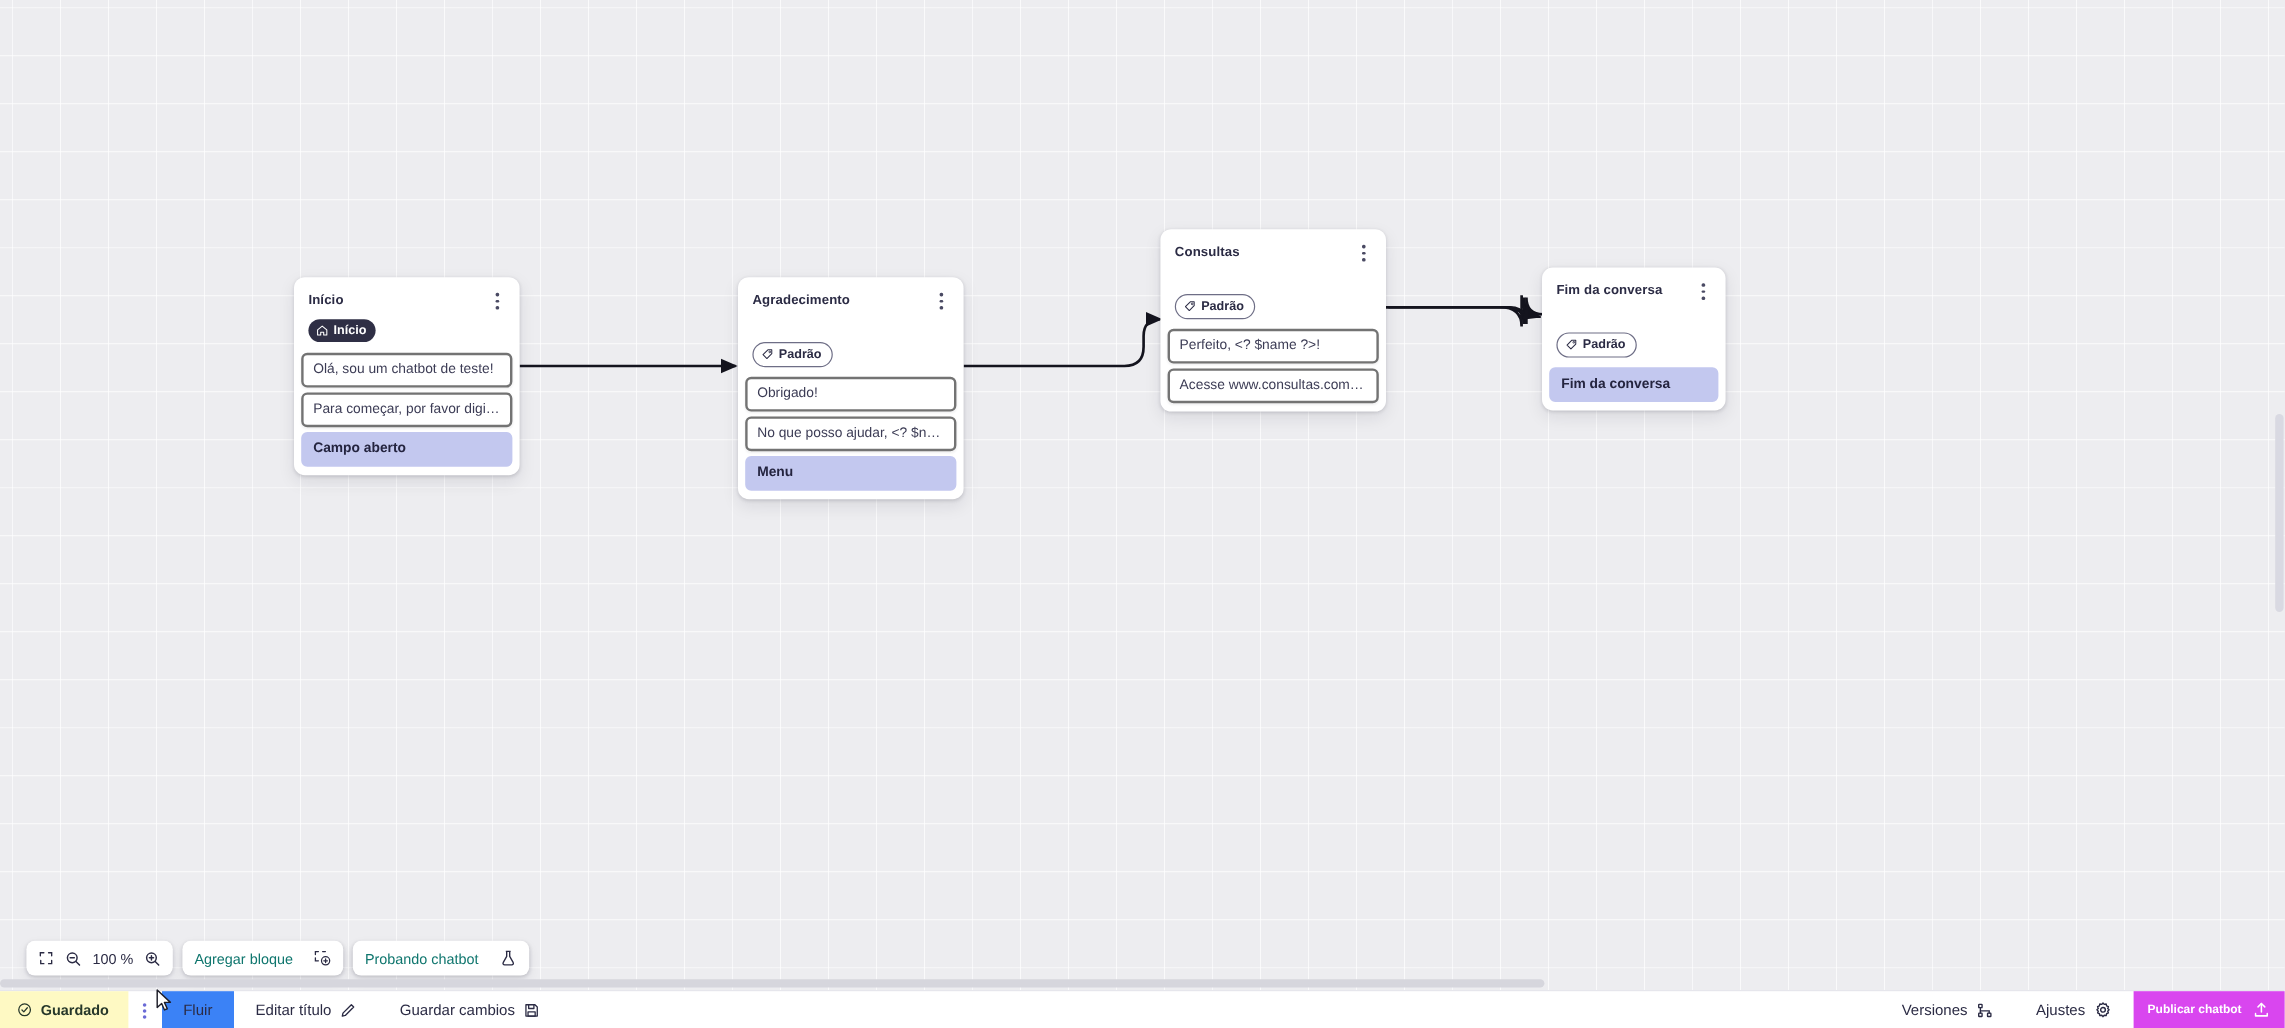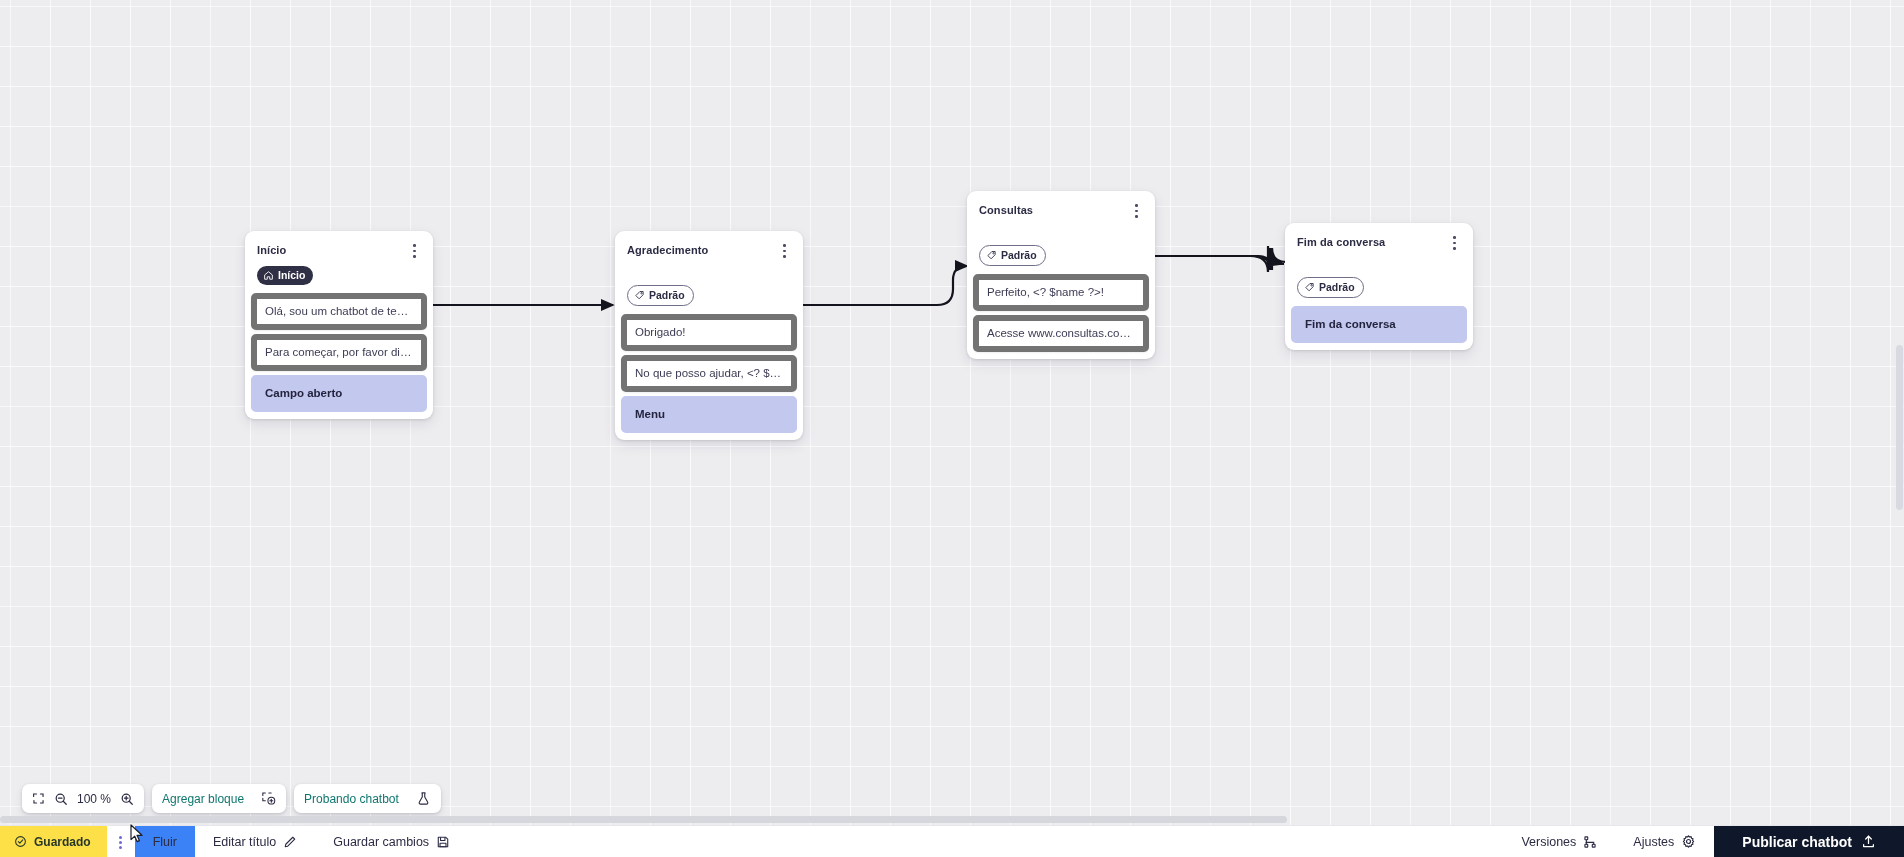--- a/index.html
+++ b/index.html
@@ -66,21 +66,21 @@
     font-size: 10.5px; font-weight: bold; line-height: 12px;
     border-radius: 999px; padding: 3px 8px 3.5px 6px; cursor: pointer;
   }
   .badge.dark { background: #2f2f45; color: #ffffff; }
   .badge.outline { background: #ffffff; color: #2b2b44; border: 1px solid #6e6e86; margin-top: 19px; }
   .badge svg { display: block; }
 
   .rows { display: flex; flex-direction: column; gap: 4px; }
   .row {
     background: #ffffff;
-    border: 6px solid #737373;
+    border: 2px solid #737373;
     border-radius: 5px;
     font-size: 11.5px;
     color: #3c3c55;
     line-height: 14px;
     padding: 5px 8px 6px 8px;
     white-space: nowrap; overflow: hidden; text-overflow: ellipsis;
     box-shadow: 0 1px 2px rgba(22,22,45,.07);
     cursor: pointer;
   }
   .row.accent {
@@ -114,44 +114,44 @@
     position: absolute; left: 0; bottom: 0;
     width: 1904px; height: 32px;
     background: #ffffff;
     border-top: 1px solid #e6e6ec;
     display: flex; align-items: stretch; justify-content: space-between;
     z-index: 8;
   }
   .bb-left, .bb-right { display: flex; align-items: stretch; }
   .bb-saved {
     display: flex; align-items: center; gap: 7px;
-    background: #fde047; color: #26372a;
+    background: #fef9c3; color: #26372a;
     font-size: 12px; font-weight: bold; padding: 0 16px 0 14px;
   }
   .bb-dots {
     width: 28px; display: flex; align-items: center; justify-content: center;
     position: relative; cursor: pointer;
   }
   .bb-dots i {
     position: absolute; width: 3px; height: 3px; border-radius: 50%;
     background: #6a6ad6; left: 12.5px;
   }
   .bb-dots i:nth-child(1) { top: 10px; }
   .bb-dots i:nth-child(2) { top: 15px; }
   .bb-dots i:nth-child(3) { top: 20px; }
   .bb-item {
     display: flex; align-items: center; gap: 7px;
     padding: 0 18px; font-size: 12.5px; color: #2b2b44; cursor: pointer;
   }
   .bb-item.tab-active { background: #3b82f6; position: relative; }
   .bb-pub {
     display: flex; align-items: center; gap: 9px;
-    background: #0f172a; color: #ffffff;
-    font-size: 14px; font-weight: bold;
-    padding: 0 28px; cursor: pointer;
+    background: #d946ef; color: #ffffff;
+    font-size: 10px; font-weight: bold;
+    padding: 0 12px; cursor: pointer;
   }
 
   
   #cursor { position: absolute; left: 130px; top: 824px; z-index: 12; pointer-events: none; }
 
   
   #hscroll {
     position: absolute; left: 0; bottom: 33px; width: 1904px; height: 9px;
     background: transparent; z-index: 7;
   }
@@ -258,21 +258,21 @@
           </svg>
           <span>Padrão</span>
         </span>
       </div>
       <div class="rows">
         <div class="row">Perfeito, &lt;? $name ?&gt;!</div>
         <div class="row">Acesse www.consultas.com par...</div>
       </div>
     </div>
 
-    <div class="node" style="left:1285px; top:223px; width:188px;">
+    <div class="node" style="left:1285px; top:223px; width:153px;">
       <div class="node-head">
         <div class="node-title">Fim da conversa</div>
         <div class="dots-btn">
           <i></i>
             <i></i>
             <i></i>
         </div>
       </div>
       <div class="badge-row">
         <span class="badge outline">

